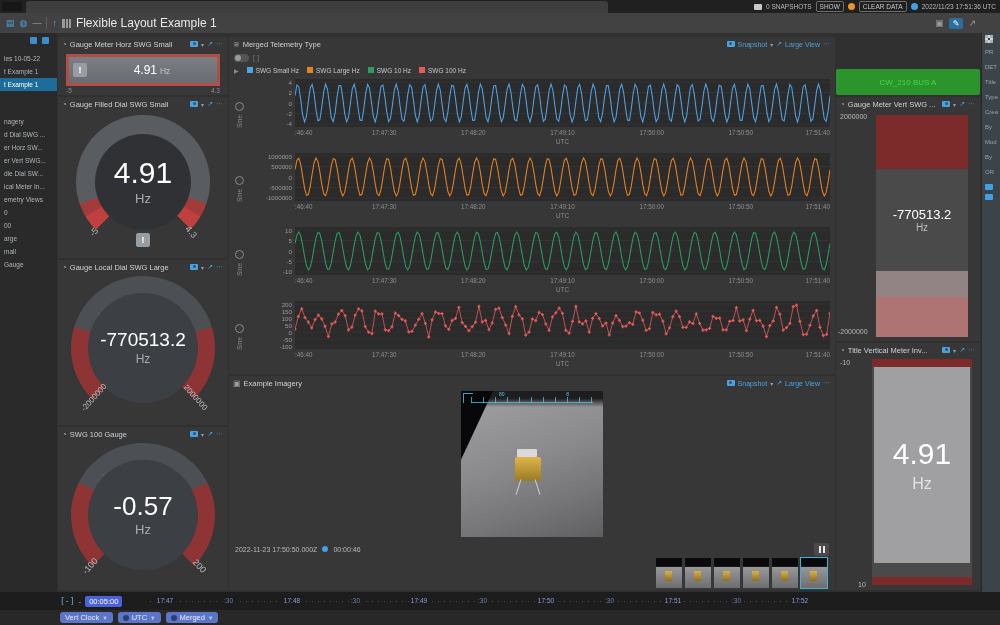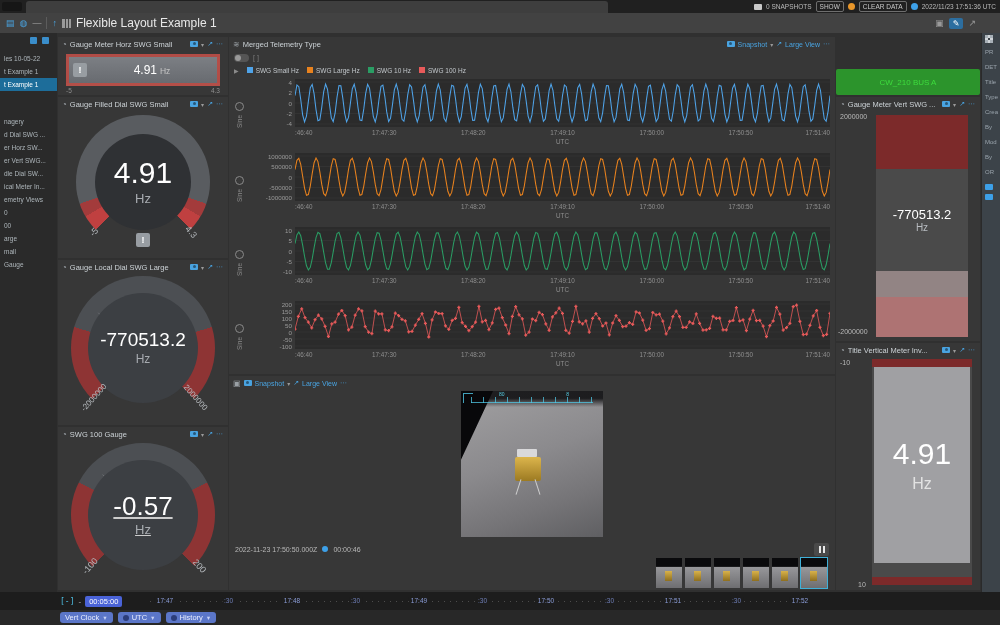--- a/index.html
+++ b/index.html
@@ -280,21 +280,21 @@
       <span class="frame-actions">
           <span class="i-cam"></span>
           <span class="act-caret">▾</span>
           <span>↗</span>
           <span class="act-dots">⋯</span>
         </span>
     </div>
     <div class="dial" style="top:16px;width:144px;height:144px;">
       <div class="ring ring-swg100"></div>
       <div class="needle" style="transform:rotate(-45deg);"></div>
-      <div class="dial-face" style="inset:17px;background:#3c3f43;text-decoration:underline;">
+      <div class="dial-face" style="inset:17px;background:#3c3f43;">
         <span class="dial-val" style="font-size:26px;">-0.57</span>
         <span class="dial-un" style="font-size:13px;">Hz</span>
       </div>
       <span class="dial-min" style="left:10px;bottom:16px;transform:rotate(-48deg);font-size:9px;">-100</span>
       <span class="dial-max" style="right:8px;bottom:16px;transform:rotate(48deg);font-size:9px;">200</span>
     </div>
   </div>
 
   <div class="frame" style="left:229px;top:37px;width:606px;height:337px;">
     <div class="frame-hd">
@@ -469,20 +469,21 @@
             </div>
             <div class="plot-xlabel">UTC</div>
           </div>
         </div>
       </div>
   </div>
 
   <div class="frame" style="left:229px;top:376px;width:606px;height:214px;">
     <div class="frame-hd">
       <span class="f-icon">▣</span>
+      <span class="f-title">Example Imagery</span>
       <span class="frame-actions" id="img-actions">
           <span class="i-cam"></span>
           <span class="act-lbl">Snapshot</span>
           <span class="act-caret">▾</span>
           <span>↗</span>
           <span class="act-lbl">Large View</span>
           <span class="act-dots">⋯</span>
         </span>
     </div>
     <div class="photo">
@@ -610,19 +611,19 @@
         <span>Vert Clock</span>
           <span class="car">▼</span>
       </span>
       <span class="mode-pill">
         <span class="mini-clock"></span>
         <span>UTC</span>
           <span class="car">▼</span>
       </span>
       <span class="mode-pill">
         <span class="mini-clock"></span>
-        <span>History</span>
+        <span>Merged</span>
           <span class="car">▼</span>
       </span>
     </div>
   </div>
 
 </div>
 
 </body></html>

